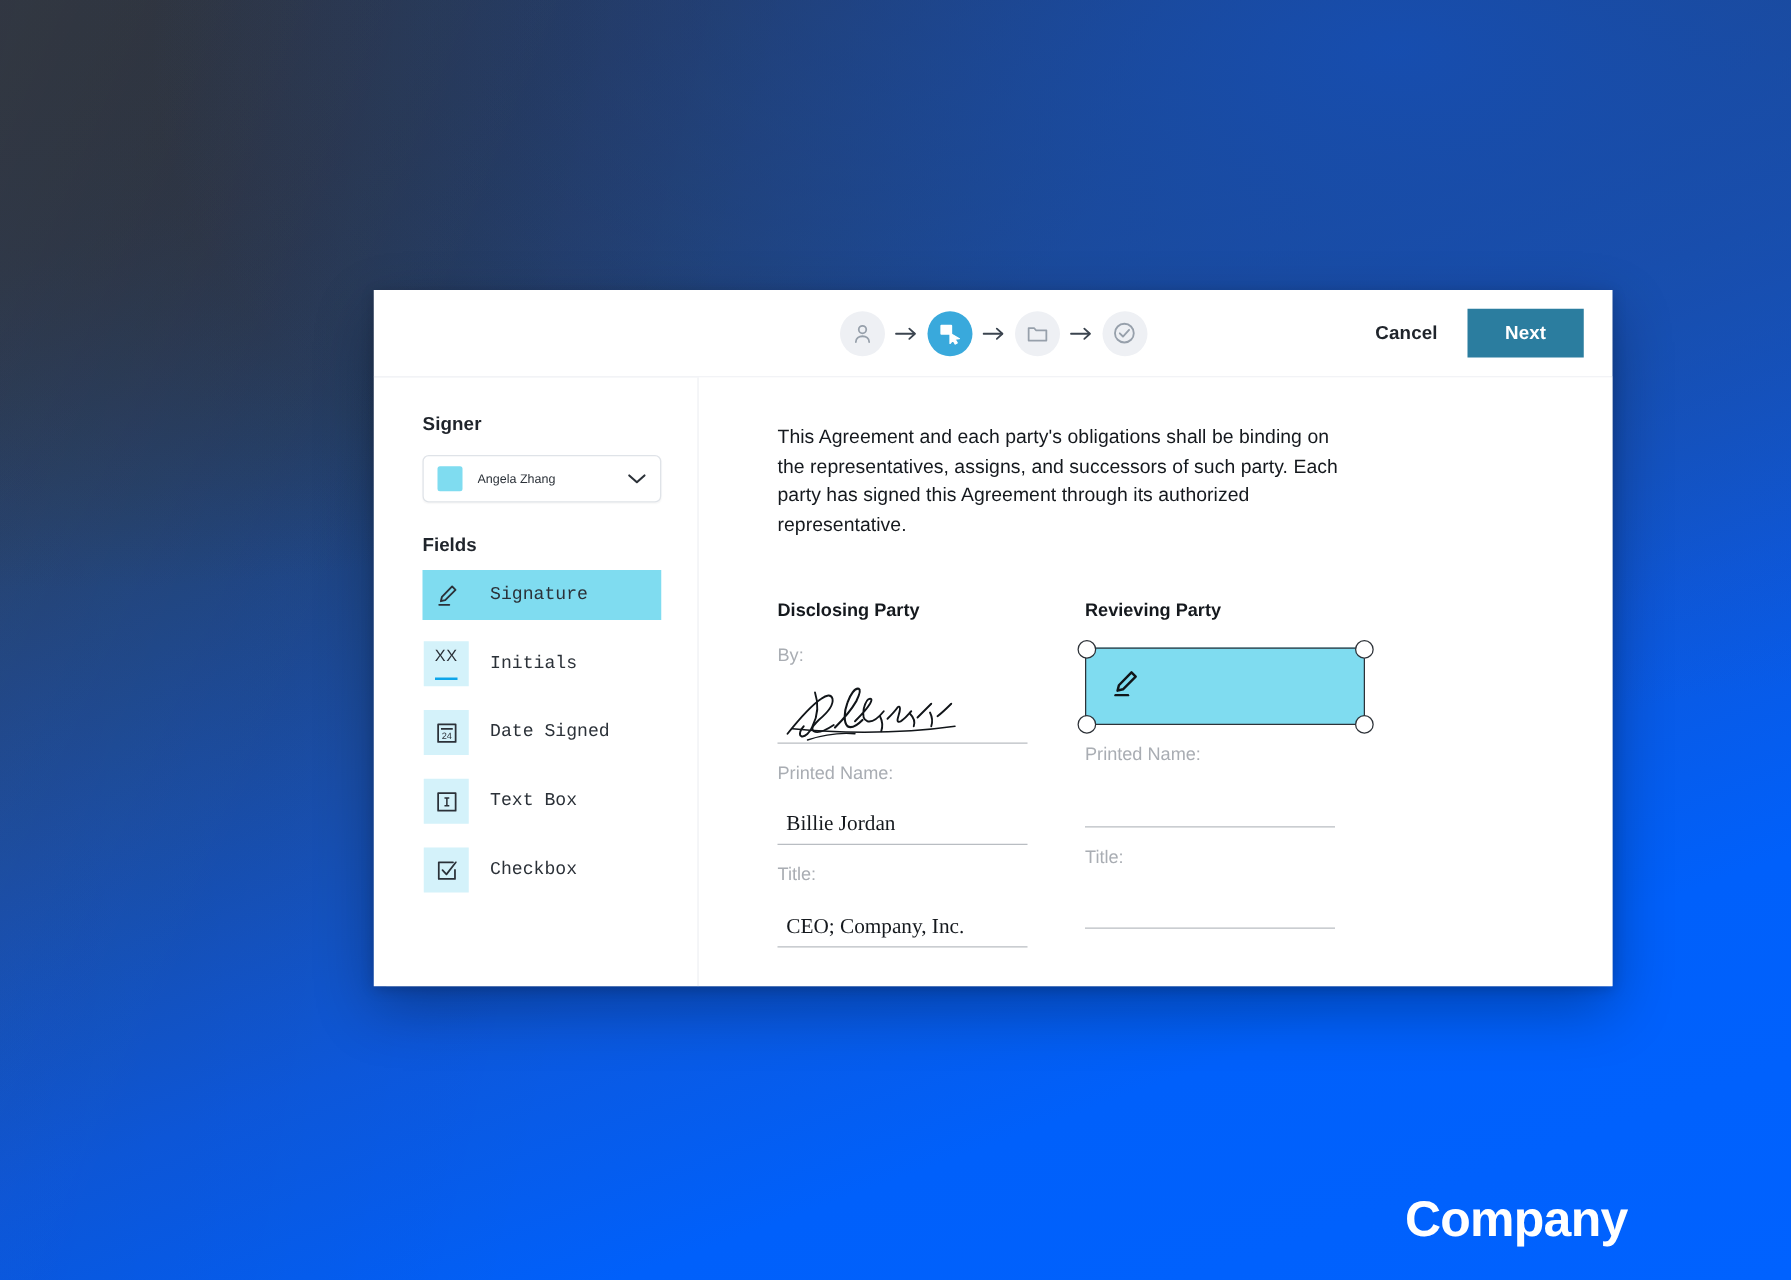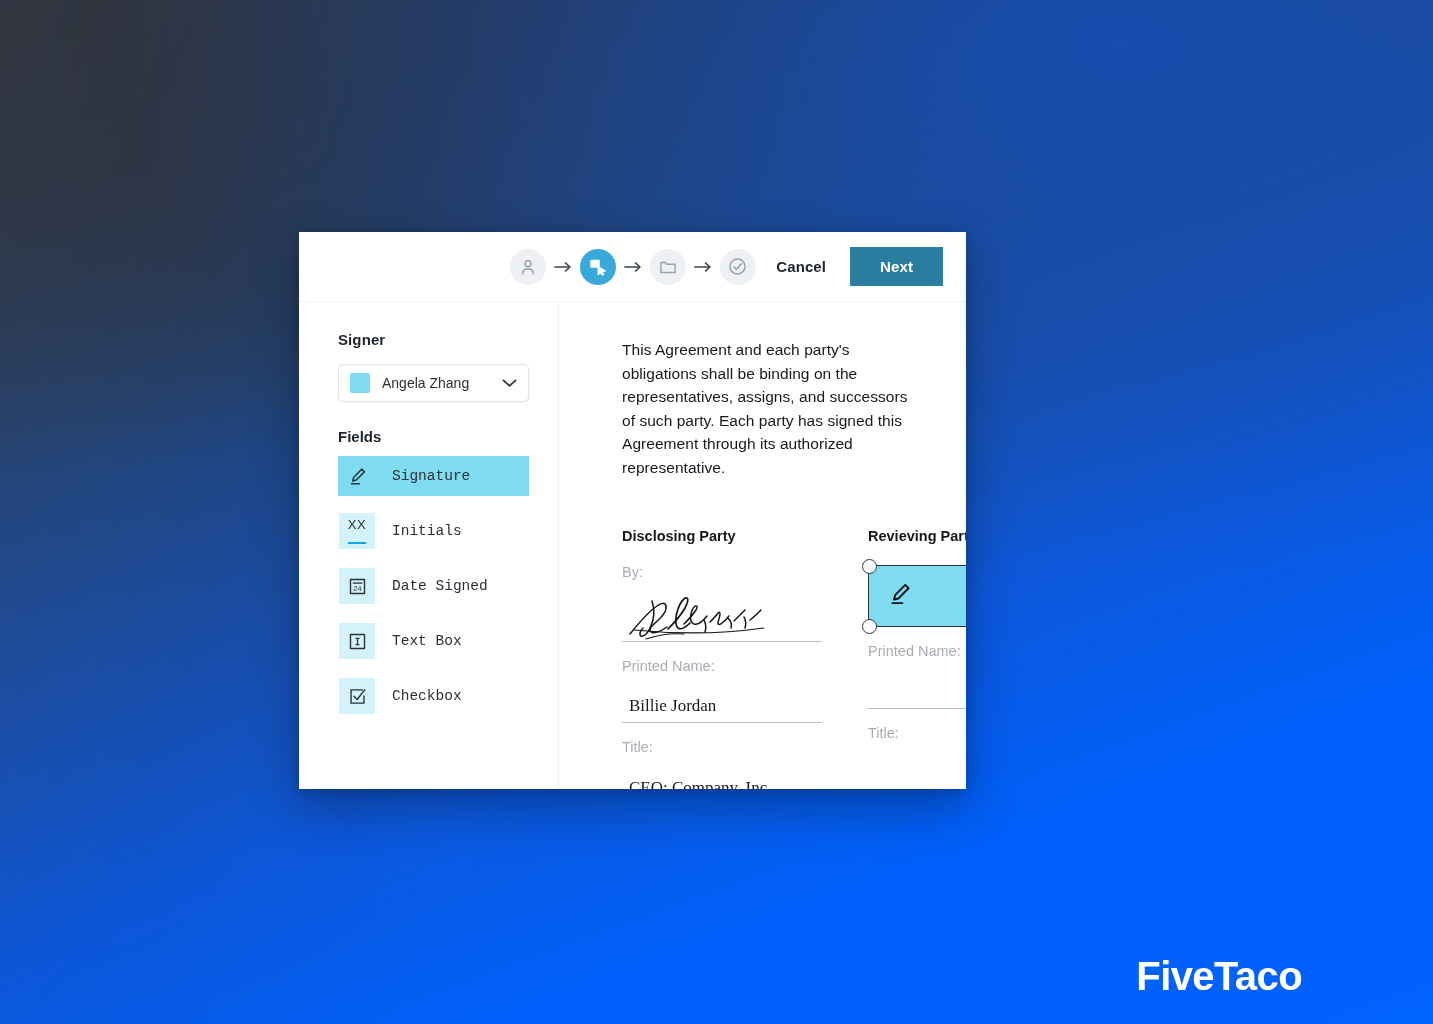--- a/index.html
+++ b/index.html
@@ -51,21 +51,21 @@
       linear-gradient(112deg, rgba(255,255,255,0.035) 0%, rgba(255,255,255,0) 26%),
       linear-gradient(104deg, rgba(0,0,0,0.05) 0%, rgba(0,0,0,0) 40%);
     pointer-events: none;
   }
 
   
   .app-card {
     position: absolute;
     left: 299px;
     top: 232px;
-    width: 667px;
+    width: 991px;
     height: 557px;
     background: #ffffff;
     box-shadow: 0 18px 46px rgba(0,0,0,0.30), 0 2px 10px rgba(0,0,0,0.18);
     display: flex;
     flex-direction: column;
     overflow: hidden;
   }
 
   
   .topbar {
@@ -184,21 +184,21 @@
     box-shadow: 0 1px 1px rgba(16,24,40,0.03);
   }
   .signer-swatch {
     width: 20px;
     height: 20px;
     border-radius: 2px;
     flex: 0 0 20px;
   }
   .signer-name {
     margin-left: 12px;
-    font-size: 14px;
+    font-size: 10px;
     color: #2b3138;
     flex: 1 1 auto;
     white-space: nowrap;
     overflow: hidden;
   }
   .chev {
     flex: 0 0 auto;
     color: #2b3138;
     display: flex;
     align-items: center;
@@ -612,13 +612,13 @@
             </div>
           </div>
         </div>
 
       </div>
     </section>
 
   </div>
 </div>
 
-<div class="brand">FiveTaco</div>
+<div class="brand">Company</div>
 
 </body></html>

